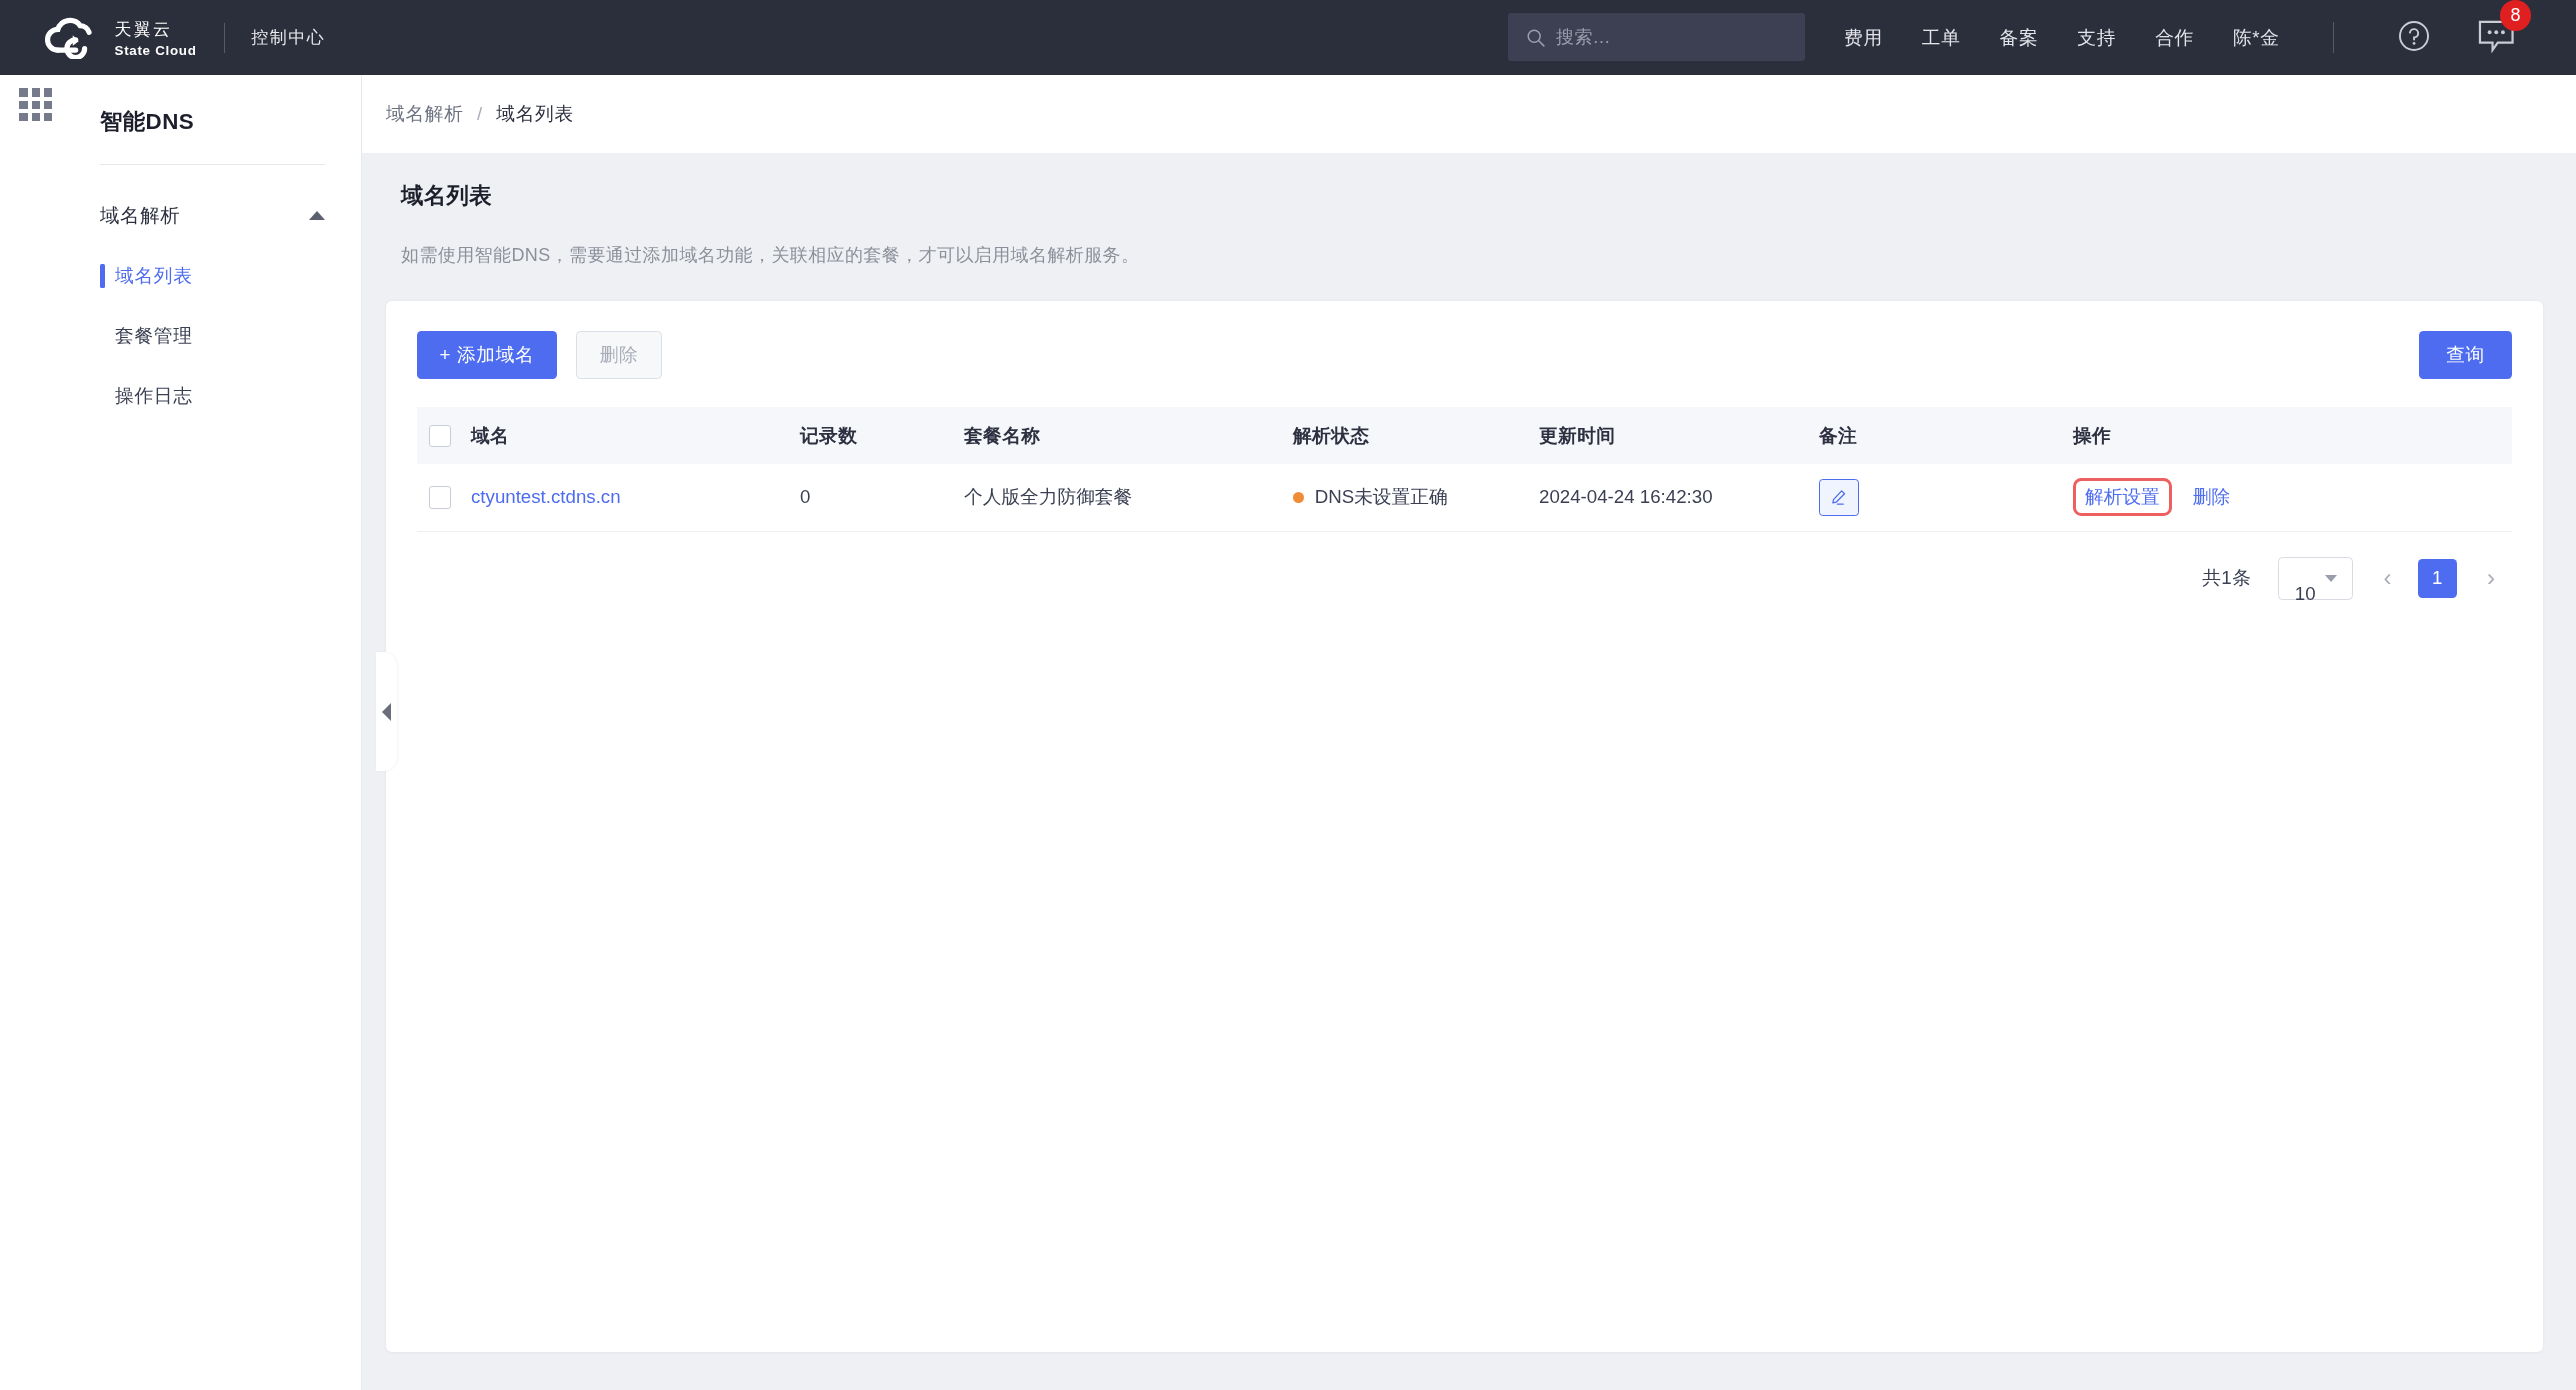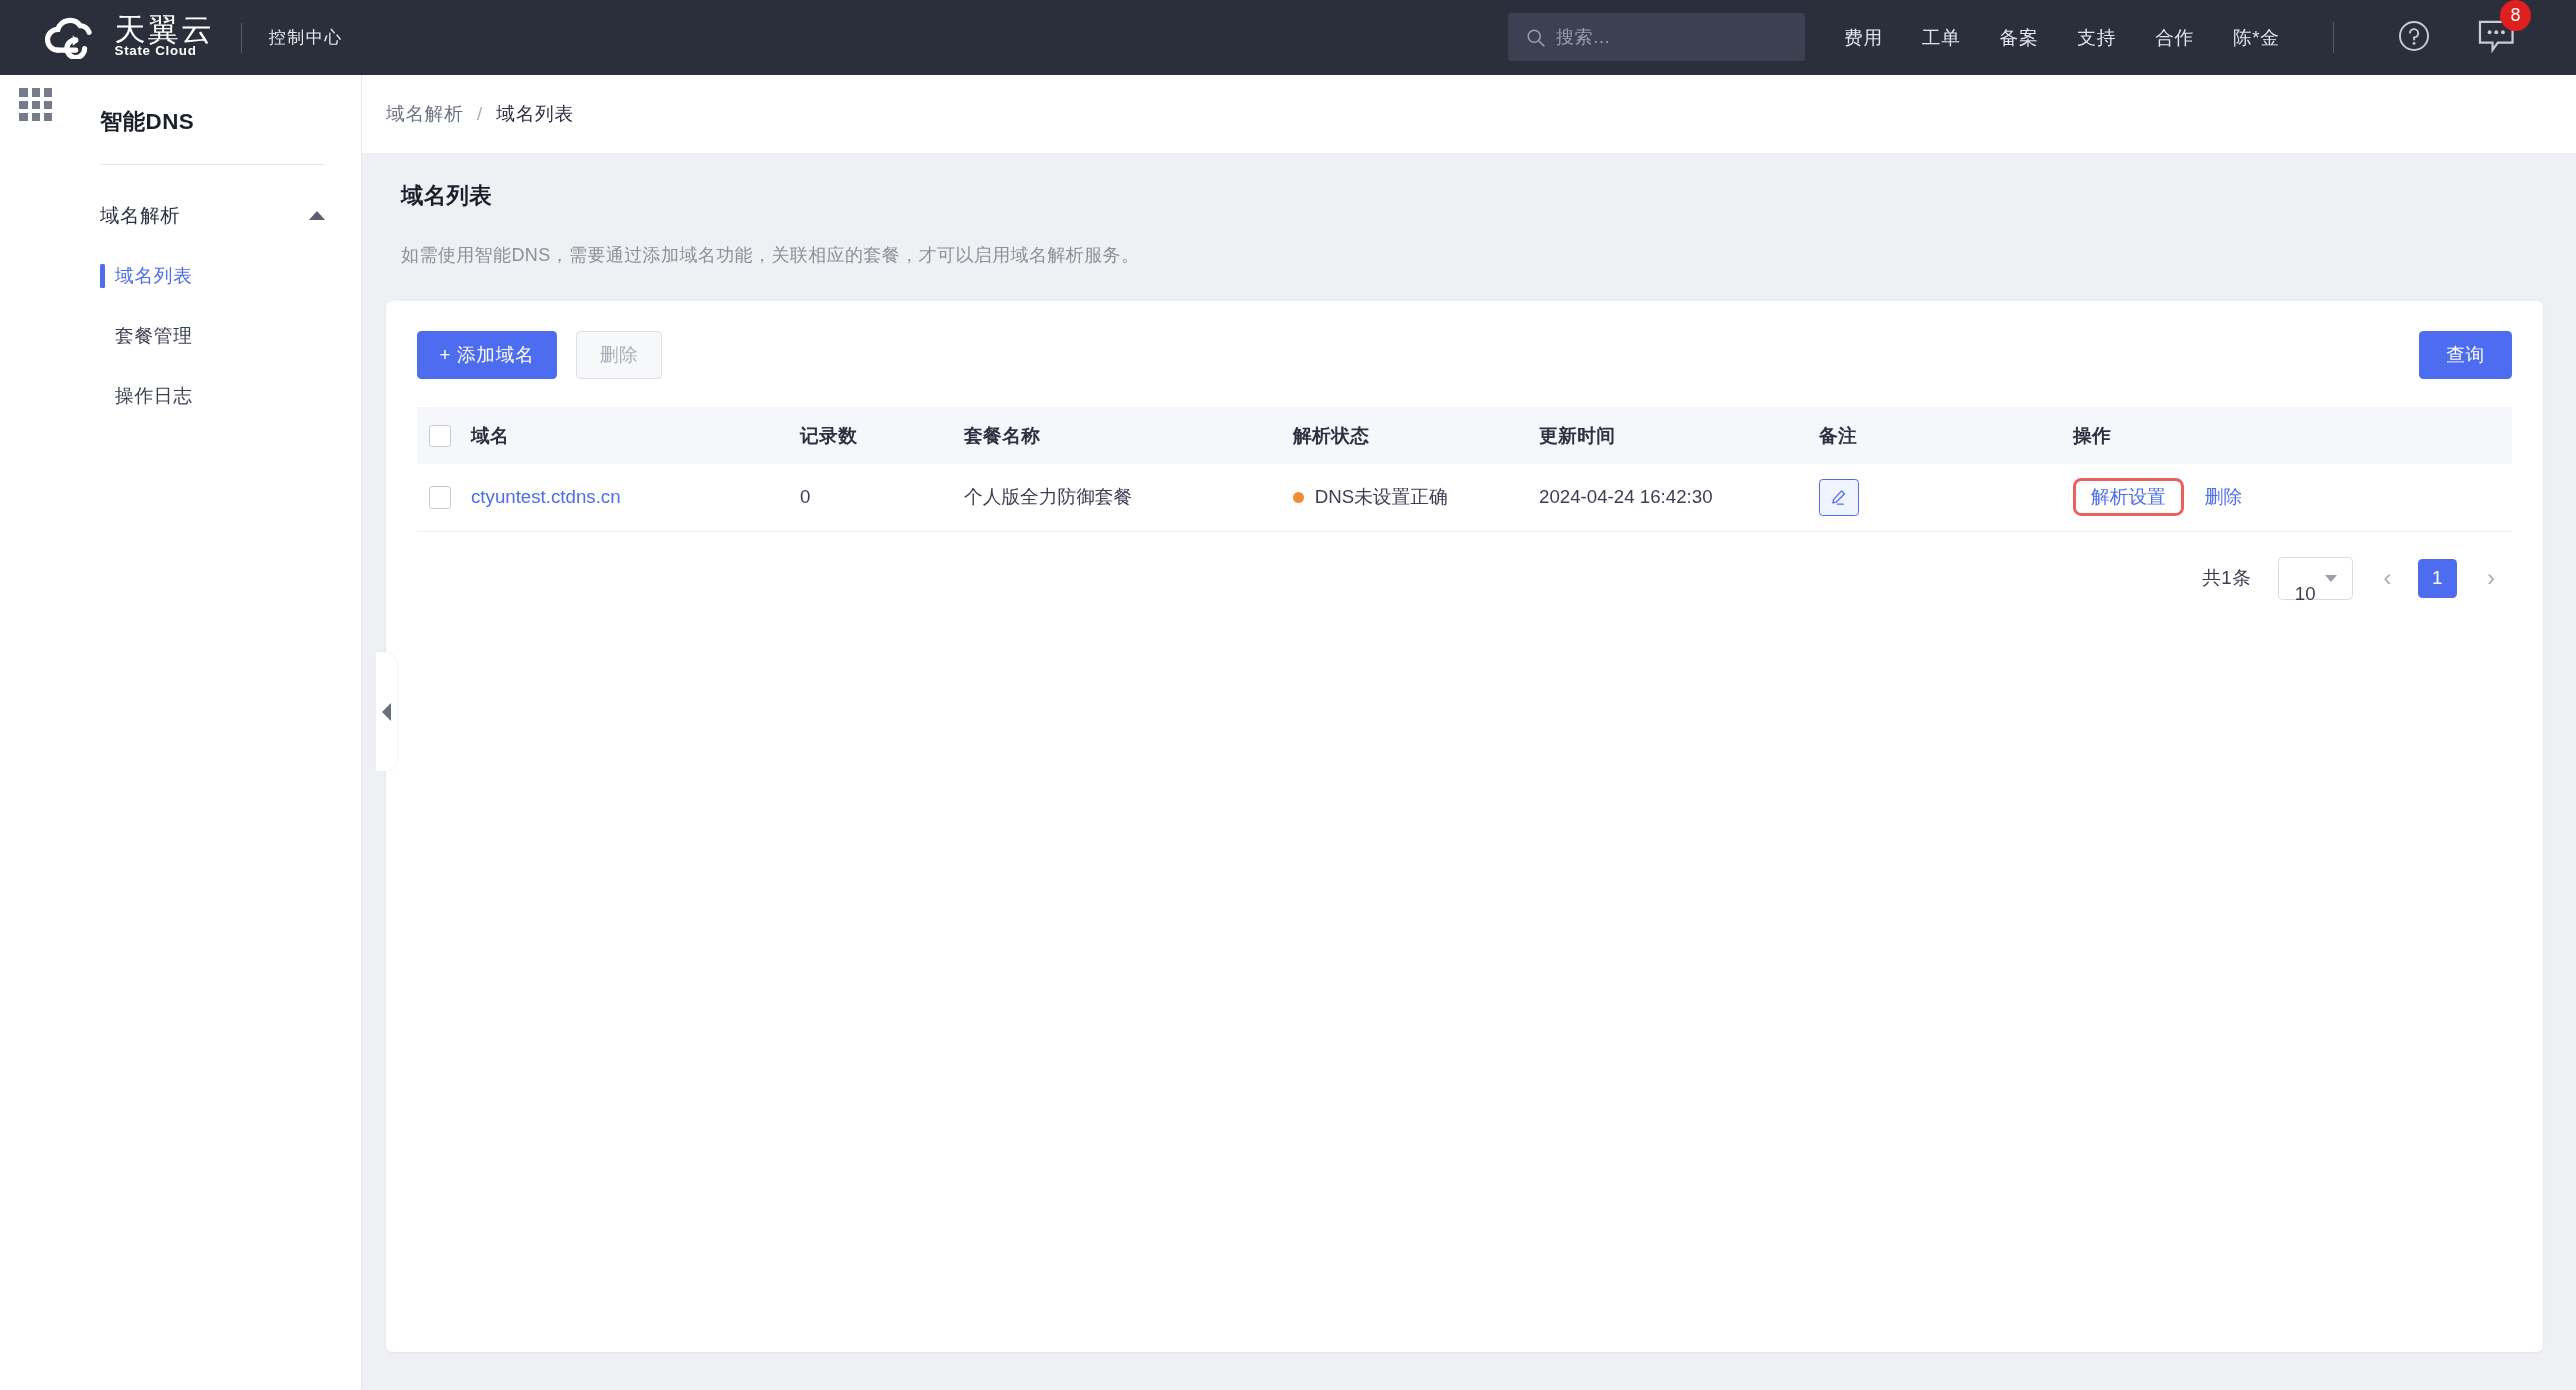--- a/index.html
+++ b/index.html
@@ -21,21 +21,21 @@
     align-items: center;
   }
   .brand {
     display: flex;
     align-items: center;
     margin-left: 43px;
   }
   .brand-logo { width: 61px; height: 43px; flex: none; }
   .brand-text { margin-left: 10.5px; }
   .brand-cn {
-    font-size: 31px; color: #ffffff; letter-spacing: 2.2px;
+    font-size: 17px; color: #ffffff; letter-spacing: 2.2px;
     line-height: 27px; font-weight: 500;
   }
   .brand-en {
     font-size: 13.4px; color: #ffffff; letter-spacing: 0.7px;
     font-weight: bold; line-height: 16.4px;
   }
   .brand-divider {
     width: 0.7px; height: 30px; background: #565a6b;
     margin: 0 27px;
   }
@@ -273,21 +273,21 @@
   .edit-btn {
     width: 40px; height: 37px;
     border: 0.7px solid #4d6cf0; border-radius: 3.7px;
     background: #f0f4ff;
     display: inline-flex; align-items: center; justify-content: center;
     cursor: pointer;
   }
   .act-wrap { display: flex; align-items: center; }
   .act-highlight {
     border: 3.7px solid #ee5f5f; border-radius: 8.2px;
-    padding: 3px 15px; display: inline-flex; align-items: center;
+    padding: 3px 9px; display: inline-flex; align-items: center;
   }
   .act-del { color: #4d6cf0; cursor: pointer; margin-left: 21px; }
 
   .pager {
     display: flex; align-items: center; justify-content: flex-end;
     padding-top: 25.4px; padding-right: 6px;
     font-size: 18.7px; color: #3a3f52;
   }
   .pg-total { letter-spacing: 0.4px; }
   .pg-select {

